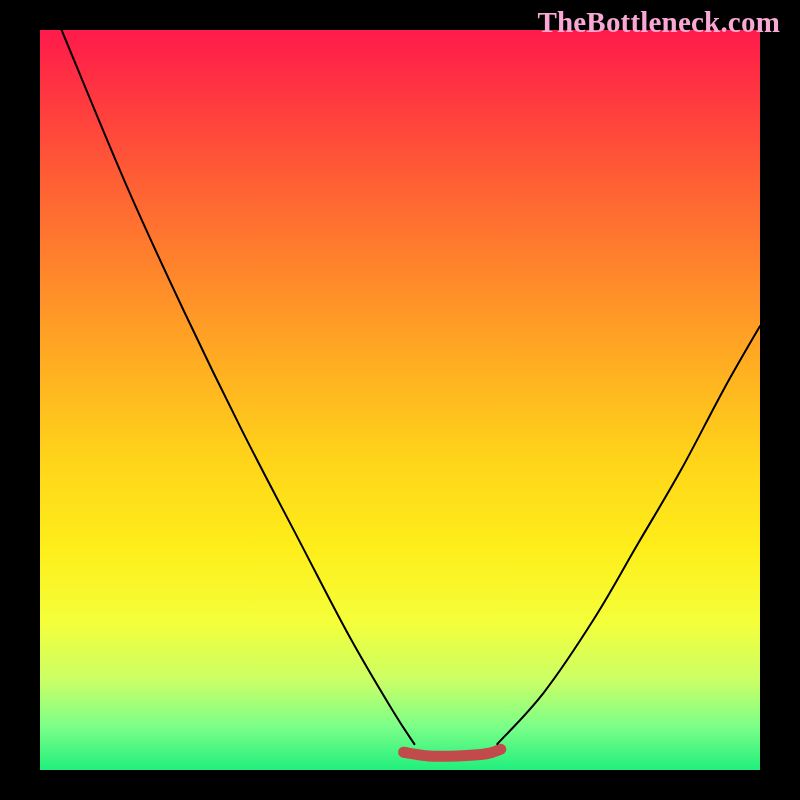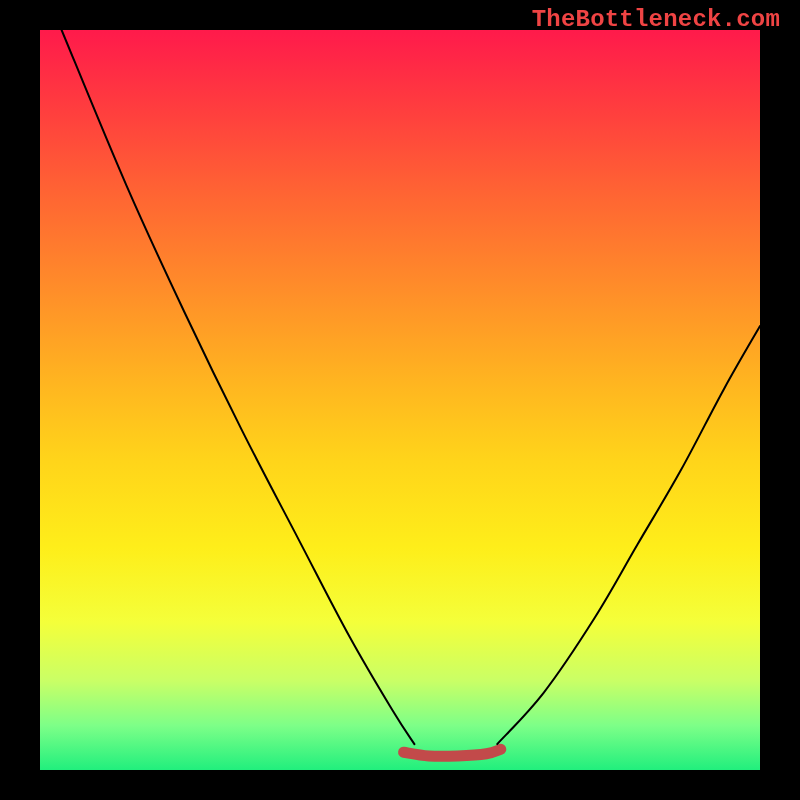--- a/index.html
+++ b/index.html
@@ -7,24 +7,24 @@
   .frame {
     position: relative;
     width: 800px;
     height: 800px;
     background: #000;
   }
   .watermark {
     position: absolute;
     top: 6px;
     right: 20px;
-    font-family: Liberation Mono, monospace;
-    font-size: 24px;
+    font-family: Liberation Serif, serif;
+    font-size: 29px;
     font-weight: 600;
-    color: #ef4444;
+    color: #f9a8d4;
     letter-spacing: 0.2px;
     z-index: 3;
   }
   .plot {
     position: absolute;
     left: 40px;
     top: 30px;
     width: 720px;
     height: 740px;
     overflow: hidden;

